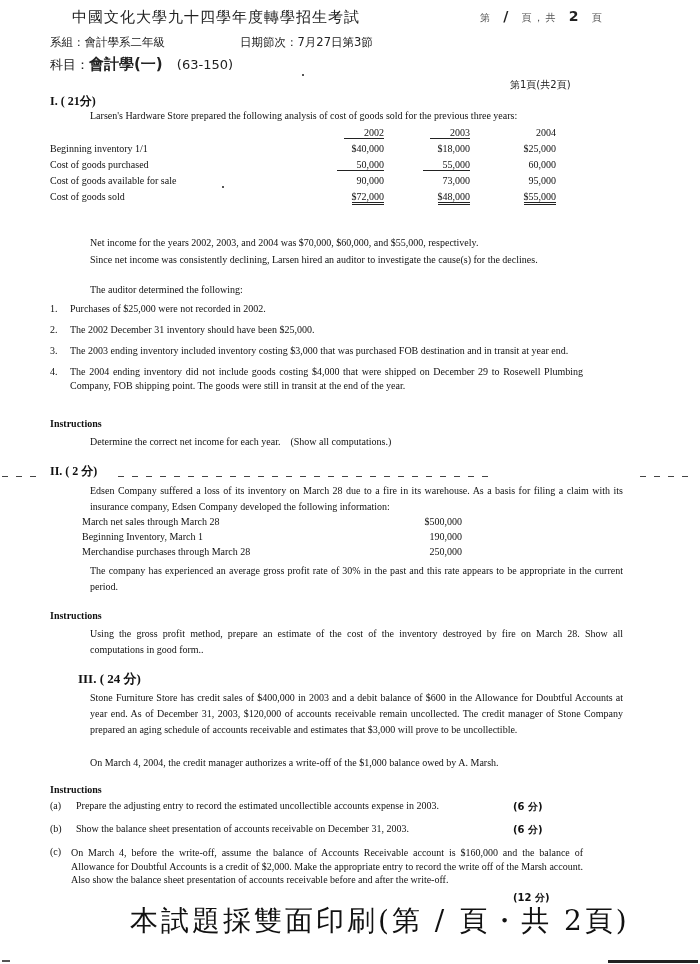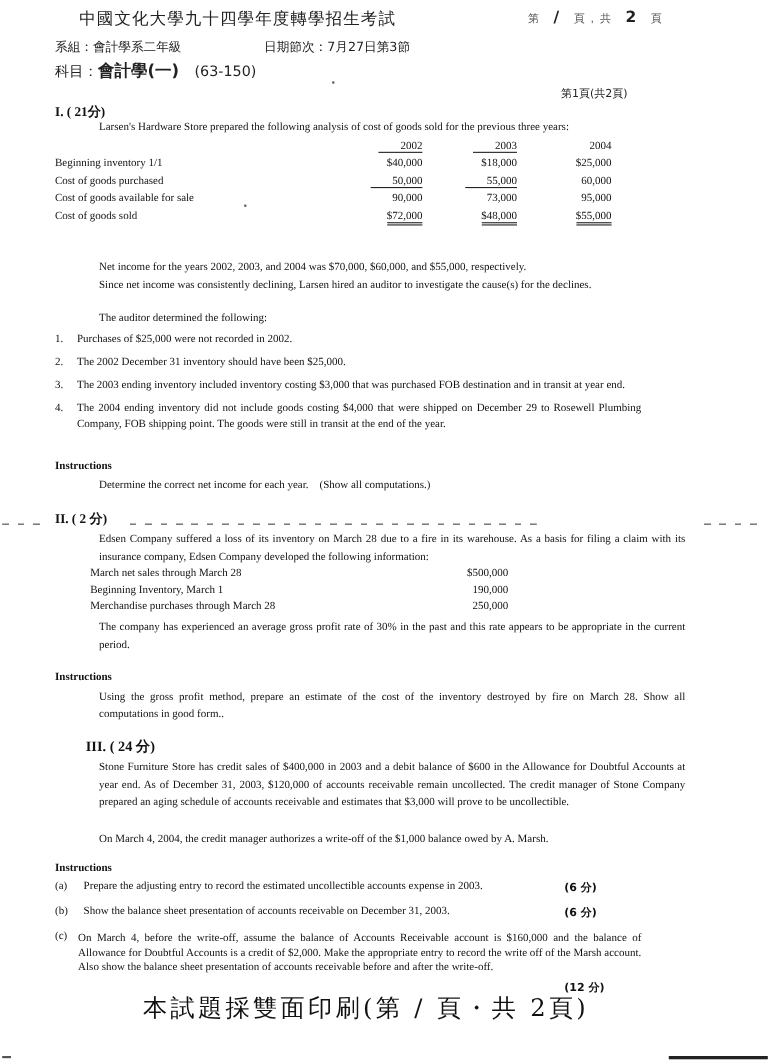--- a/index.html
+++ b/index.html
@@ -25,21 +25,21 @@
   table.cogs td.lbl { width: 250px; }
   table.cogs td.num { width: 84px; text-align: right; padding-right: 2px; }
   .ul { border-bottom: 1px solid #222; }
   .dul { border-bottom: 3px double #222; }
   .ins-h { font-weight: bold; font-size: 10px; }
   ol.list { margin: 0; padding: 0; list-style: none; }
   ol.list li { position: relative; padding-left: 20px; line-height: 14px; margin-bottom: 6px; text-align: justify; }
   ol.list li .n { position: absolute; left: 0; top: 0; }
   .info-row { display: flex; justify-content: space-between; width: 380px; line-height: 15px; gap: 37px; }
   .pts { font-weight: bold; font-family: "DejaVu Sans", sans-serif; font-size: 10px; }
-  .footer { left: 130px; top: 902px; font-size: 22px; letter-spacing: 3px; font-family: "DejaVu Serif", serif; color: #111; }
+  .footer { left: 130px; top: 902px; font-size: 28px; letter-spacing: 3px; font-family: "DejaVu Serif", serif; color: #111; }
   .dash { position: absolute; height: 1px; background: repeating-linear-gradient(90deg, #444 0 6px, transparent 6px 14px); }
   .speck { position: absolute; width: 2px; height: 2px; background: #555; }
 </style>
 </head>
 <body>
 
 <div class="abs hdr-cn h-title">中國文化大學九十四學年度轉學招生考試</div>
 <div class="abs hdr-cn h-page-top">
   <span>第</span>
   <span class="big">/</span>

